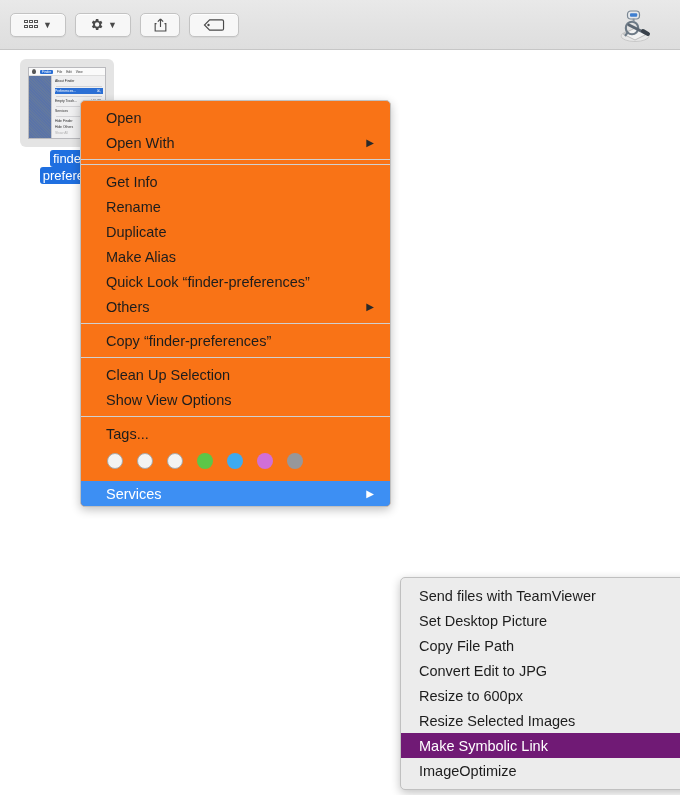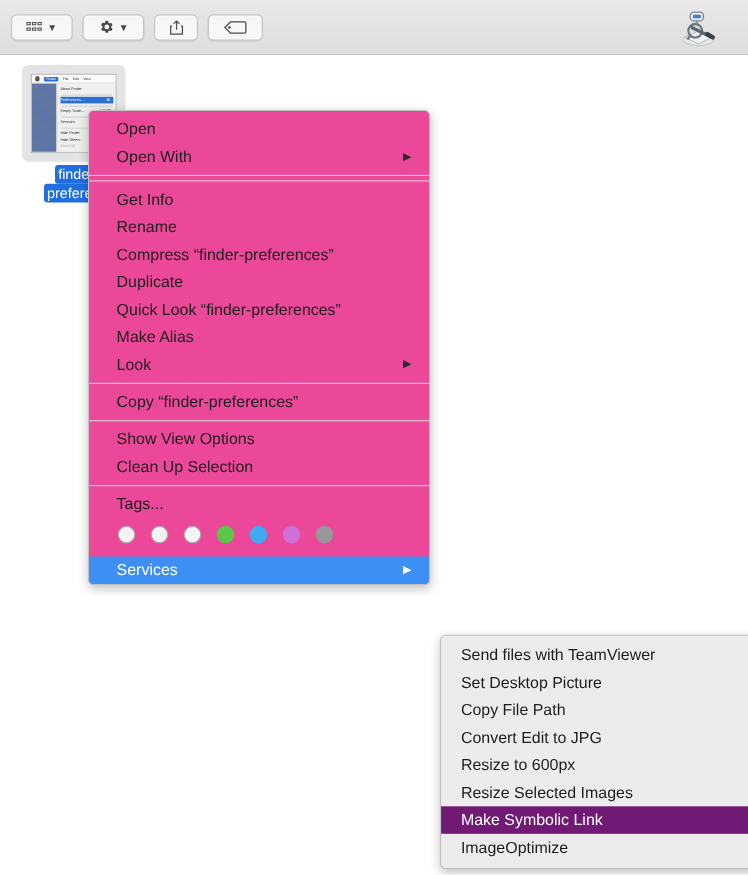--- a/index.html
+++ b/index.html
@@ -109,21 +109,21 @@
     background: #1f6fe0;
     border-radius: 3px;
     padding: 0 3px;
     display: inline-block;
   }
 
   
   .ctx-menu {
     position: absolute; left: 80px; top: 100px;
     width: 311px;
-    background: #ec4899;
+    background: #f97316;
     border: 1px solid #c0c0c0;
     border-radius: 5px;
     box-shadow: 0 3px 10px rgba(0,0,0,0.24);
     padding: 4px 0 0 0;
     font-size: 14.5px;
     color: #1d1d1d;
   }
   .mi {
     height: 25px;
     display: flex; align-items: center;
@@ -311,49 +311,46 @@
 
   <div class="msep"></div>
 
   <div class="mi">
     <span>Get Info</span>
   </div>
   <div class="mi">
     <span>Rename</span>
   </div>
   <div class="mi">
-    <span>Compress “finder-preferences”</span>
-  </div>
-  <div class="mi">
     <span>Duplicate</span>
   </div>
   <div class="mi">
+    <span>Make Alias</span>
+  </div>
+  <div class="mi">
     <span>Quick Look “finder-preferences”</span>
   </div>
   <div class="mi">
-    <span>Make Alias</span>
-  </div>
-  <div class="mi">
-    <span>Look</span>
+    <span>Others</span>
     <span class="arrow">▶</span>
   </div>
 
   <div class="msep"></div>
 
   <div class="mi">
     <span>Copy “finder-preferences”</span>
   </div>
 
   <div class="msep"></div>
 
   <div class="mi">
+    <span>Clean Up Selection</span>
+  </div>
+  <div class="mi">
     <span>Show View Options</span>
-  </div>
-  <div class="mi">
-    <span>Clean Up Selection</span>
   </div>
 
   <div class="msep"></div>
 
   <div class="mi">
     <span>Tags...</span>
   </div>
 
   <div class="tag-row">
     <span class="dot empty"></span>

